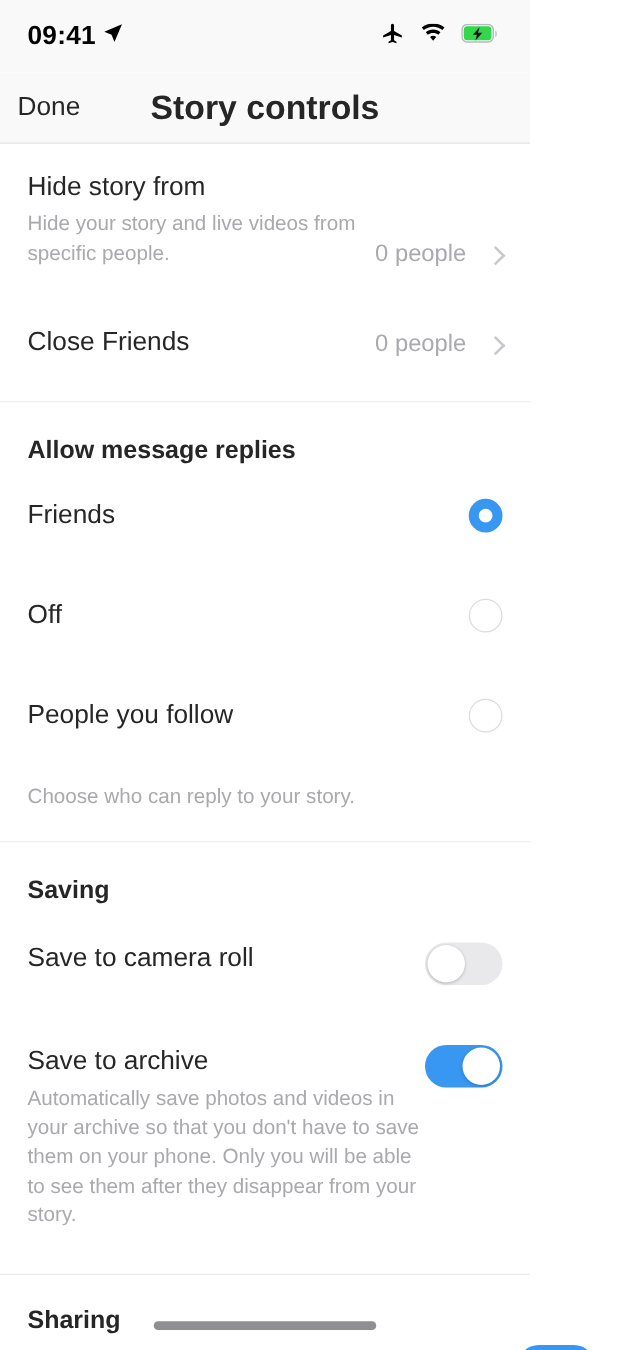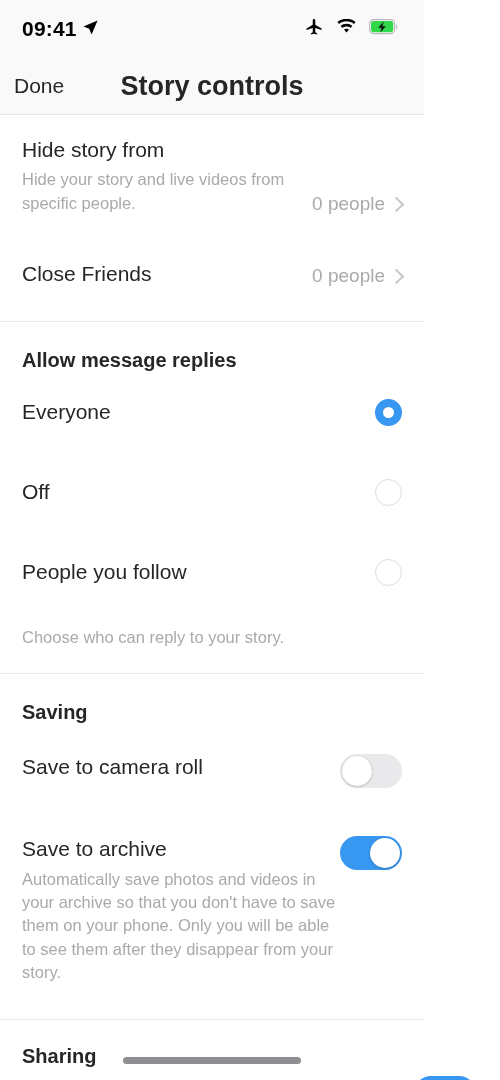--- a/index.html
+++ b/index.html
@@ -45,21 +45,21 @@
   .row{
     display:flex; align-items:flex-end; justify-content:space-between;
     padding:0 22px;
   }
   .row-main{ flex:1; min-width:0; }
   .row-title{ font-size:21px; color:#262626; line-height:1.25; }
   .row-sub{
     font-size:16.5px; color:#a9a9ae; line-height:1.42; margin-top:5px;
     max-width:360px;
   }
-  .row-right{ display:flex; align-items:center; gap:6px; flex-shrink:0; }
+  .row-right{ display:flex; align-items:center; gap:18px; flex-shrink:0; }
   .row-value{ font-size:19px; color:#a9a9ae; }
 
   .chevron{ width:11px; height:11px; border-right:2px solid #c7c7cc;
             border-top:2px solid #c7c7cc; transform:rotate(45deg); }
 
   
   .r-hide{ padding-top:22px; padding-bottom:0; }
   .r-close{ padding-top:46px; padding-bottom:34px; }
 
   
@@ -170,21 +170,21 @@
       </div>
     </div>
   </div>
 
   <div class="divider"></div>
 
   <div class="section">
     <div class="sec-head">Allow message replies</div>
 
     <div class="radio-row">
-      <span class="radio-label">Everyone</span>
+      <span class="radio-label">Friends</span>
       <span class="radio on"></span>
     </div>
 
     <div class="radio-row">
       <span class="radio-label">Off</span>
       <span class="radio"></span>
     </div>
 
     <div class="radio-row">
       <span class="radio-label">People you follow</span>

